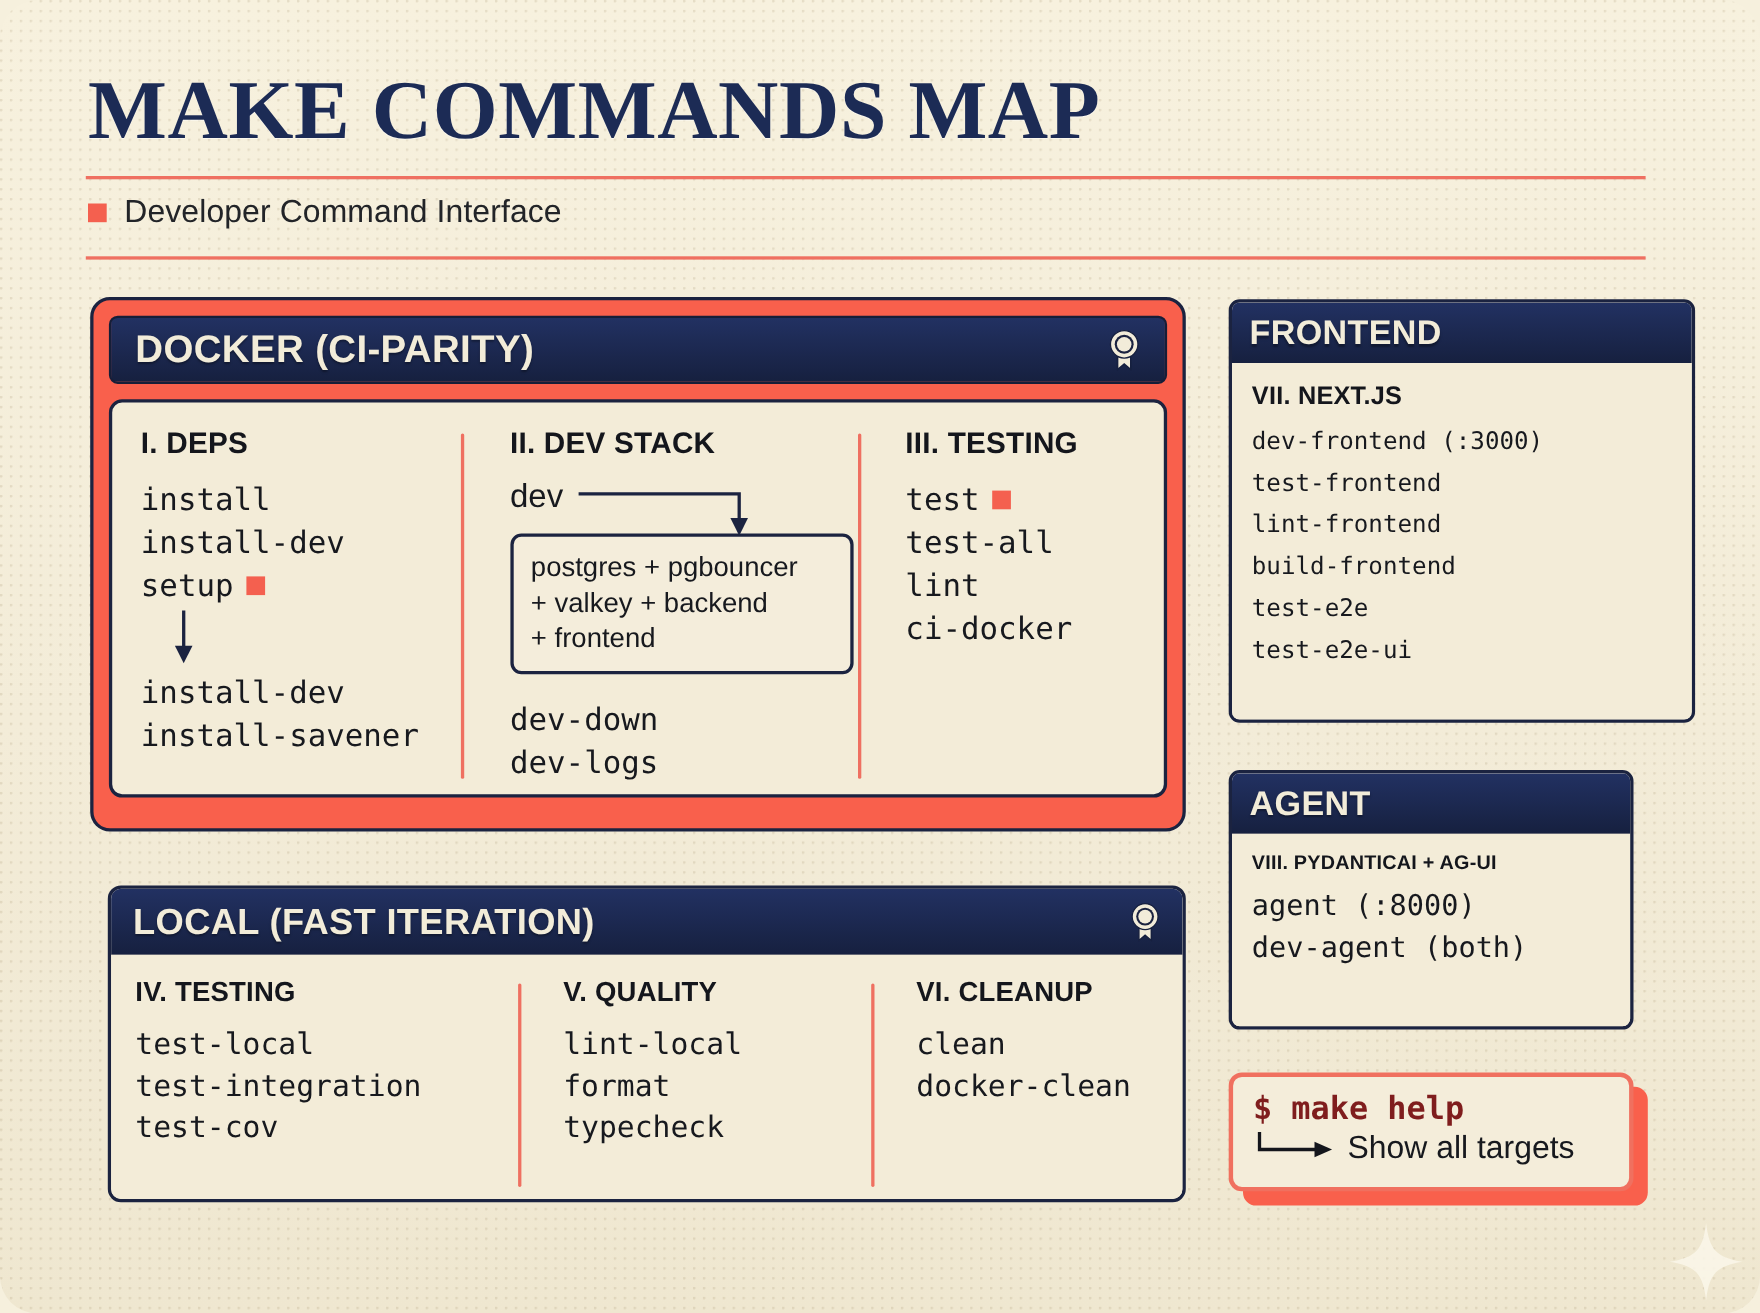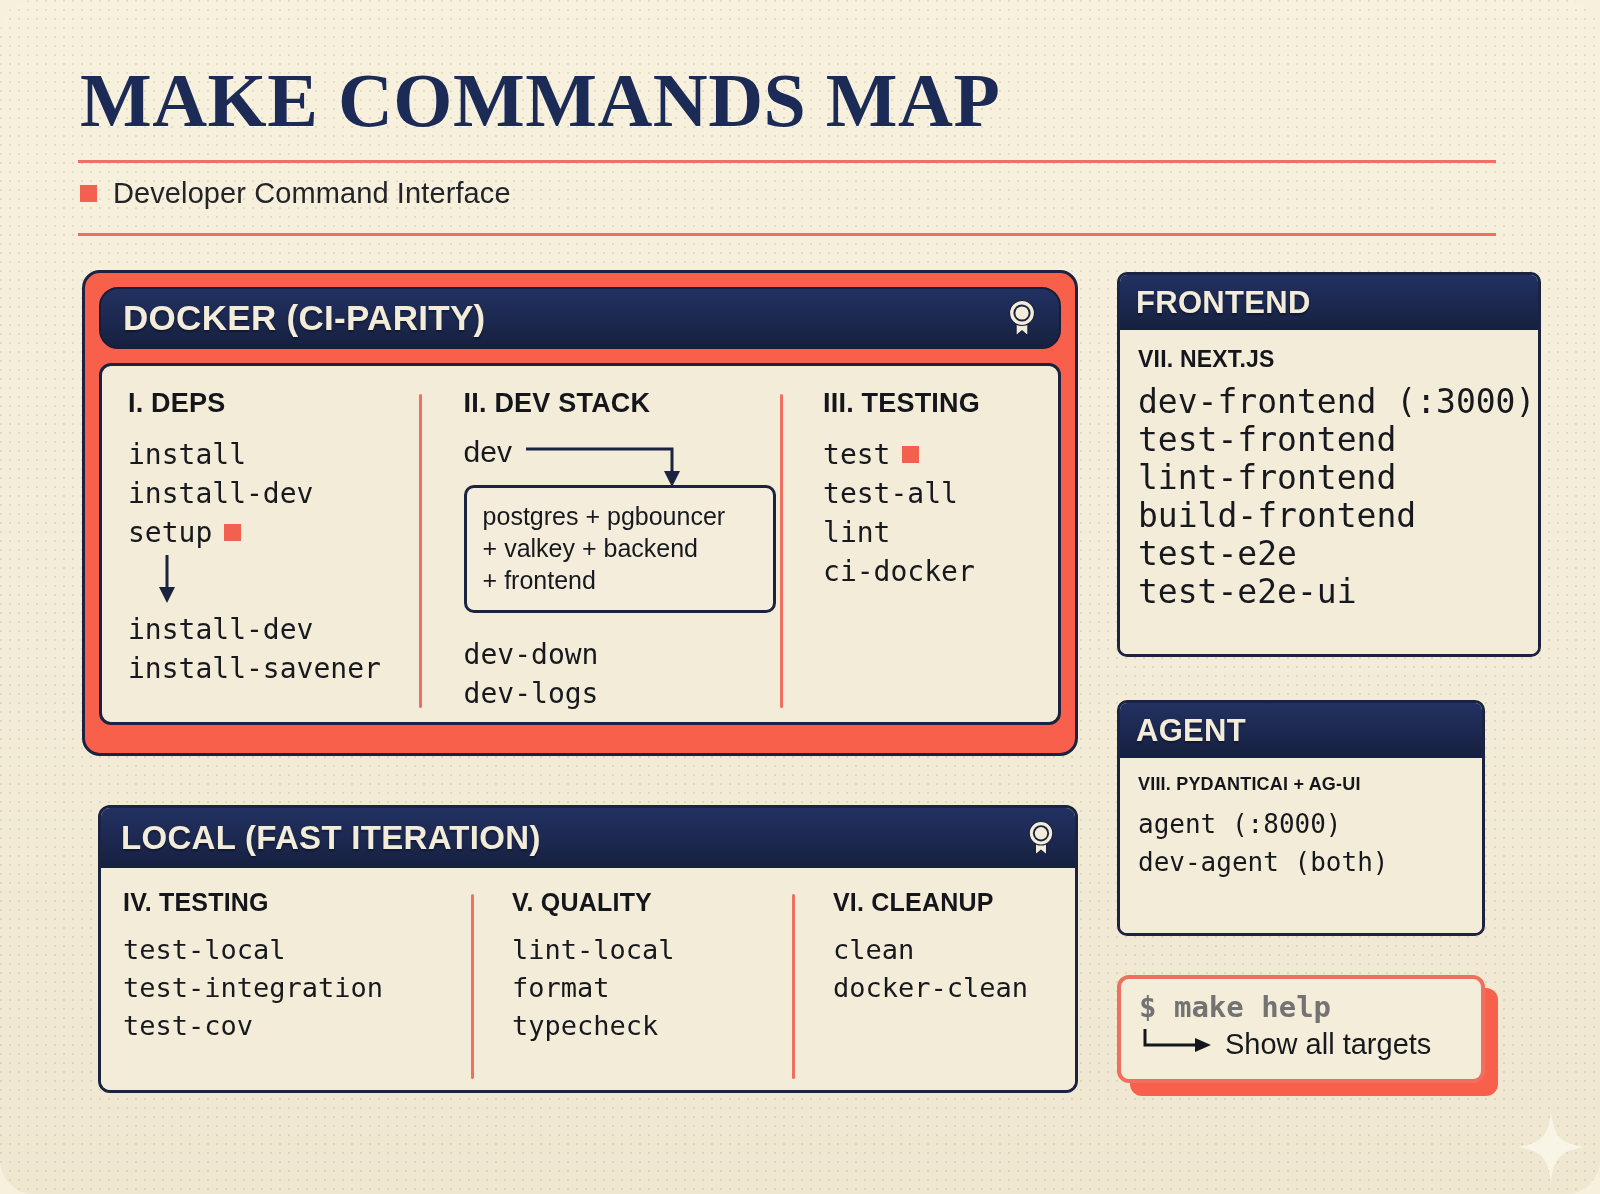--- a/index.html
+++ b/index.html
@@ -107,21 +107,21 @@
     width: 996px;
     height: 486px;
     background: #f9604c;
     border: 3px solid #1b2340;
     border-radius: 18px;
     box-sizing: border-box;
     padding: 14px;
   }
   #docker .card-head {
     height: 62px;
-    border-radius: 19px;
+    border-radius: 8px;
     padding: 0 20px 0 22px;
     border: 2px solid #161e38;
   }
   #docker .card-head .htxt { font-size: 35px; }
   #docker .card-body {
     margin-top: 14px;
     height: 362px;
     border: 3px solid #1b2340;
     border-radius: 12px;
     padding: 22px 26px 0 26px;
@@ -227,21 +227,21 @@
     border: 3px solid #1b2340;
     border-radius: 10px;
     box-sizing: border-box;
     background: #f3ecd8;
     overflow: hidden;
   }
   #frontend .card-head { height: 55px; padding: 0 16px; }
   #frontend .card-head .htxt { font-size: 31px; }
   #frontend .card-body { padding: 16px 18px 0 18px; height: 324px; }
   #frontend .sec-title { font-size: 23px; margin-bottom: 10px; }
-  #frontend .cmd { font-size: 33px; line-height: 38px; }
+  #frontend .cmd { font-size: 22px; line-height: 38px; }
 
   #agent {
     position: absolute;
     left: 1117px;
     top: 700px;
     width: 368px;
     height: 236px;
     border: 3px solid #1b2340;
     border-radius: 10px;
     box-sizing: border-box;
@@ -274,21 +274,21 @@
     border-radius: 12px;
     box-sizing: border-box;
     background: #f4edda;
     padding: 10px 16px 0 18px;
   }
   .help-cmd {
     font-family: "DejaVu Sans Mono", "Liberation Mono", monospace;
     font-weight: bold;
     font-size: 29px;
     line-height: 36px;
-    color: #737373;
+    color: #7f1d1d;
     white-space: nowrap;
   }
   .help-arrow-row {
     display: flex;
     align-items: center;
     gap: 8px;
     margin-top: 2px;
   }
   .help-desc {
     font-size: 29px;

